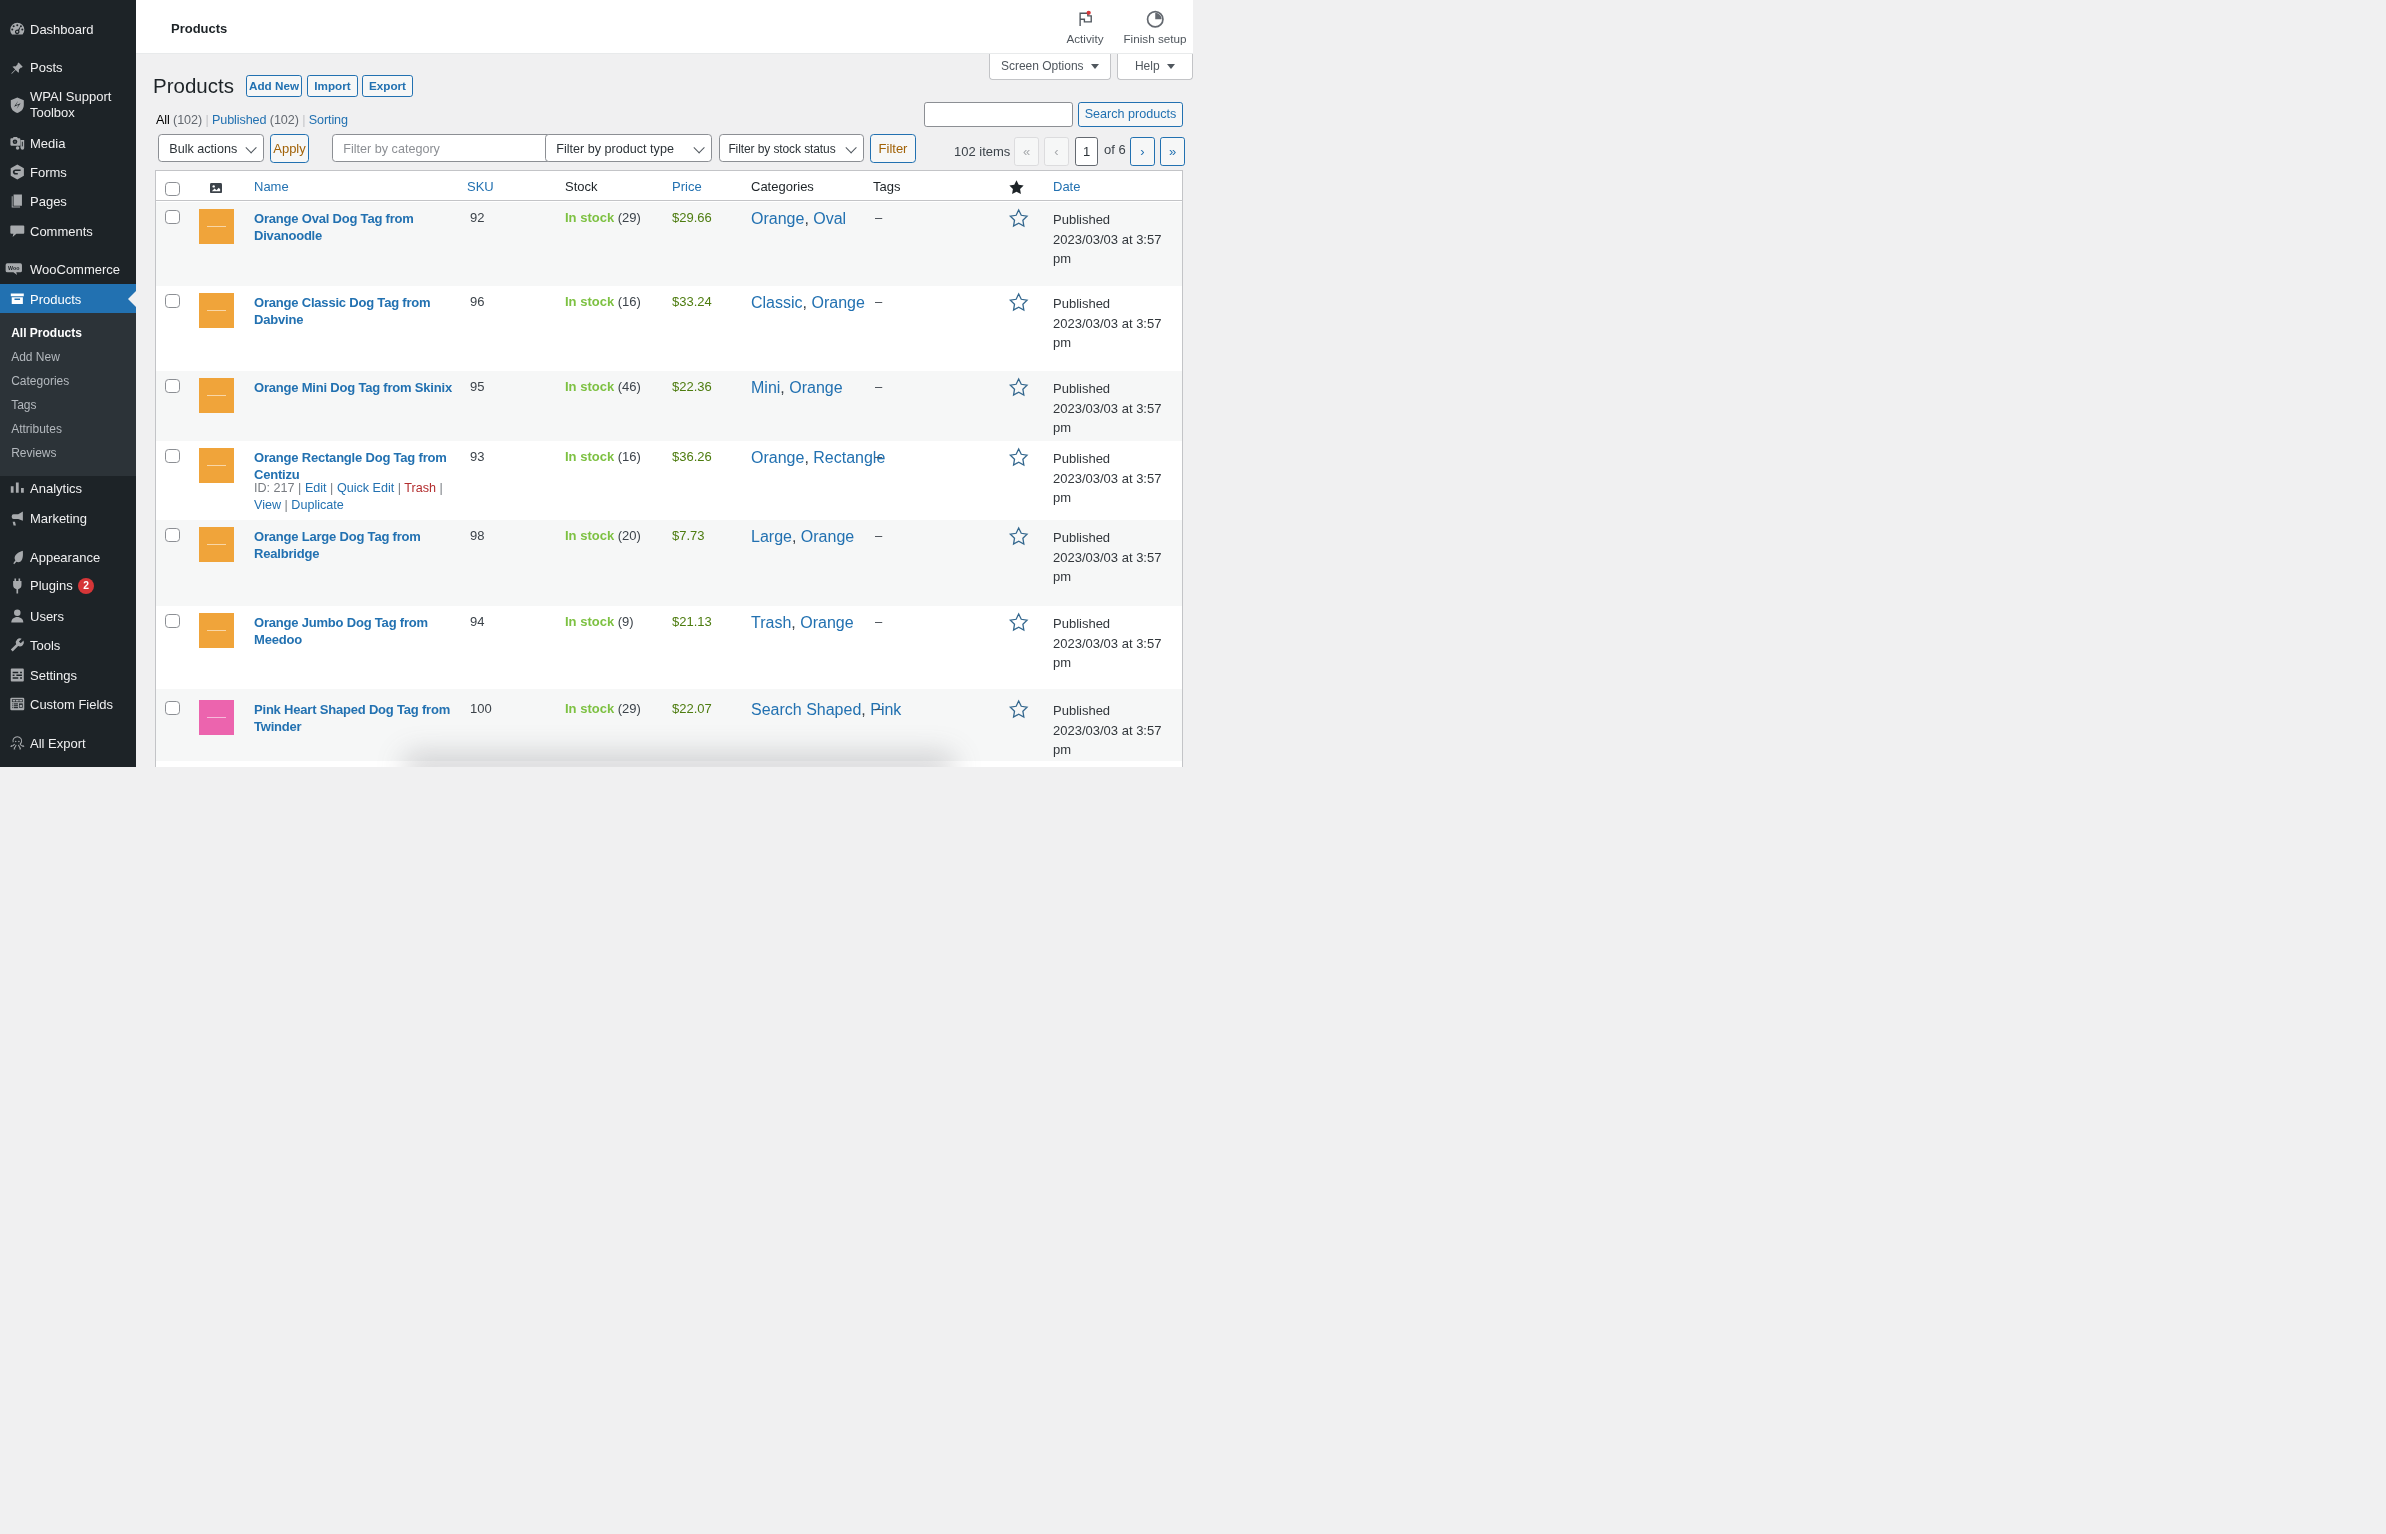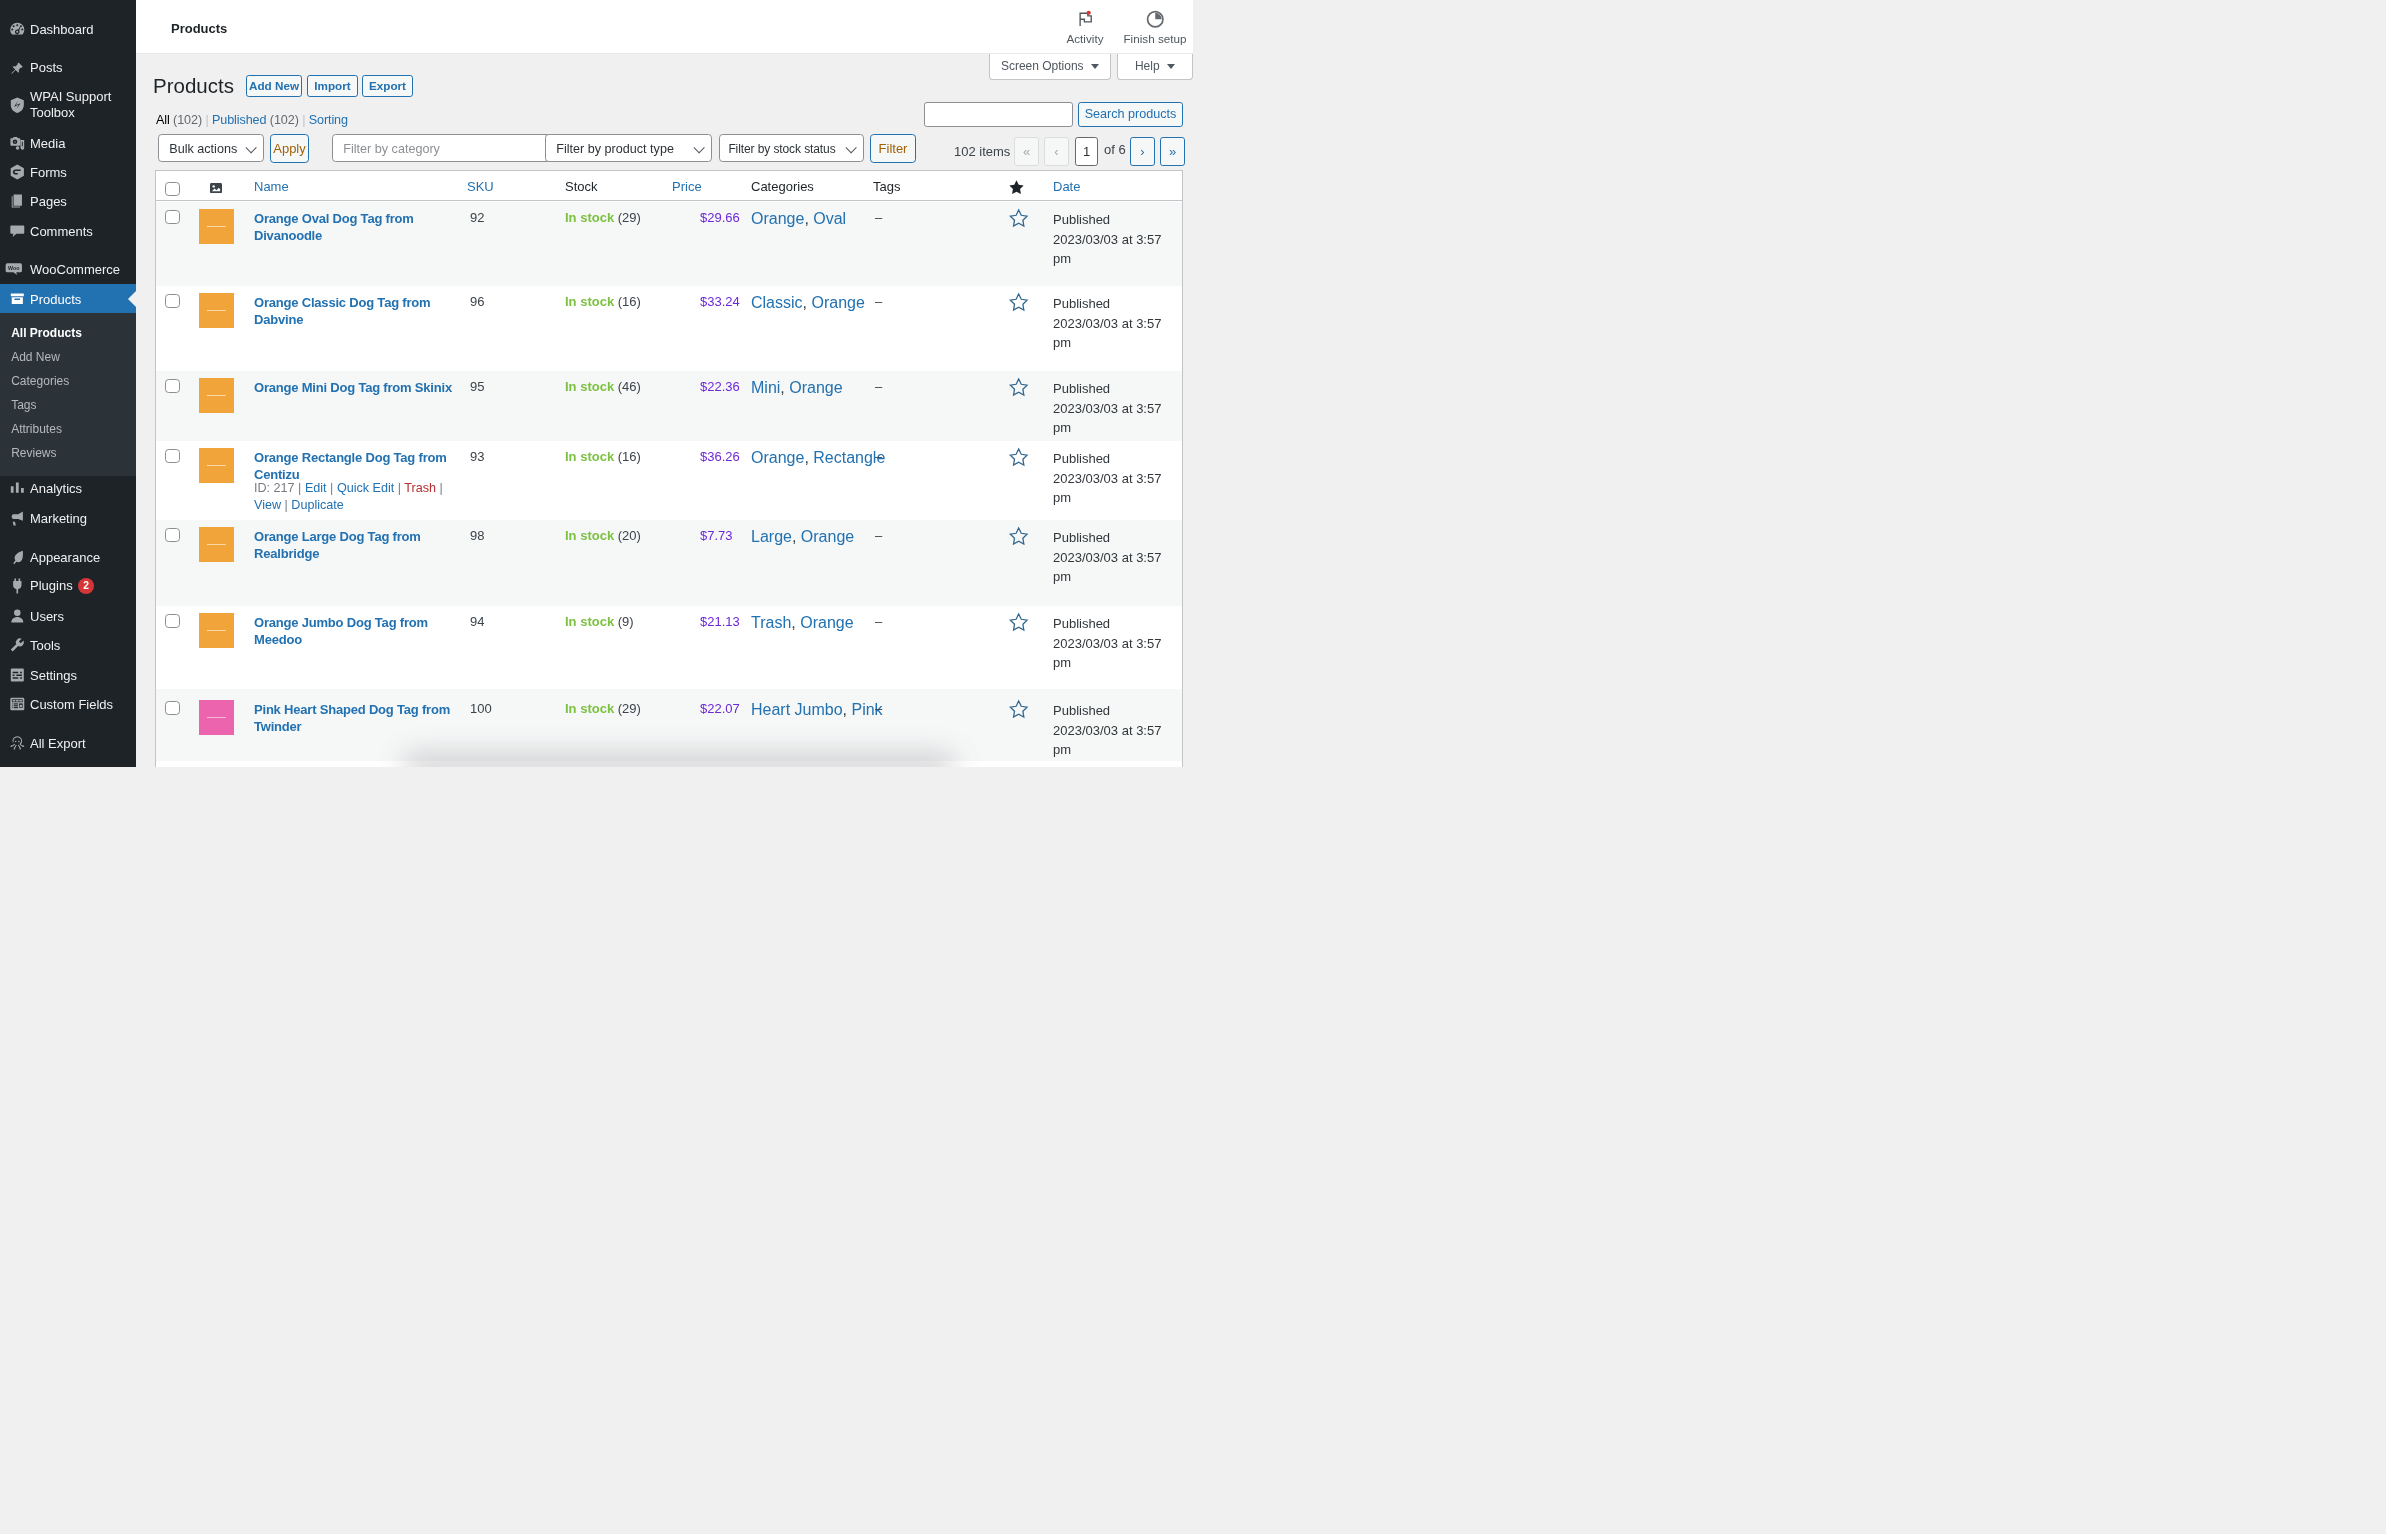--- a/index.html
+++ b/index.html
@@ -47,21 +47,21 @@
 #tbl { position:absolute; left:155px; top:170px; width:1028px; height:598px; background:#fff; border:0.9px solid #c3c4c7;padding-left:8px; }
 .trow { position:absolute; left:0; width:1026px; }
 .gray { background:#f6f7f7; }
 #thead { position:absolute; left:0; top:0; width:1026px; height:30px; background:#fff; border-bottom:0.9px solid #c3c4c7; }
 .cb { position:absolute; width:14.4px; height:14.4px; background:#fff; border:0.9px solid #8c8f94; border-radius:3.7px; }
 .thumb { position:absolute; left:43px; top:6.5px; width:35px; height:35px; }
 .rowtitle { position:absolute; left:98px; top:8px; font-size:13px; letter-spacing:-0.2px; line-height:17px; font-weight:700; color:#2271b1; }
 .colsku { position:absolute; left:314px; top:8.4px; font-size:13px; color:#3c434a; }
 .colstock { position:absolute; left:409px; top:8.4px; font-size:13px; color:#3c434a; }
 .instock { color:#7dc142; font-weight:700; }
-.colprice { position:absolute; left:516px; top:8.4px; font-size:13px; color:#6d28d9;margin-left:28px; }
+.colprice { position:absolute; left:516px; top:8.4px; font-size:13px; color:#4d7c0f; }
 .colcats { position:absolute; left:595px; top:8.4px; font-size:16px; }
 .coltags { position:absolute; left:719px; top:8.4px; font-size:13px; color:#3c434a; }
 .colstar { position:absolute; left:852px; top:5.6px; }
 .coldate { position:absolute; left:897px; top:8.4px; font-size:13px; color:#32373c; line-height:19.3px; }
 .ract { position:absolute; left:98px; top:39px; width:214px; font-size:12.6px; line-height:17px; color:#787c82; }
 .ract .tr { color:#b32d2e; }
 .hcol { position:absolute; top:8.4px; font-size:13px; }
 .tline { position:absolute; left:22%; right:22%; top:50%; height:0.9px; background:rgba(255,255,255,0.55); }
 </style>
 </head>
@@ -380,21 +380,21 @@
   </div>
   <div class="trow gray" style="top:518px; height:72px">
     <div class="cb" style="left:9.3px; top:11.5px"></div>
     <div class="thumb" style="background:#ec64ae; top:10.5px">
         <div class="tline"></div>
       </div>
     <a class="rowtitle" href="#" style="white-space:nowrap; top:12px">Pink Heart Shaped Dog Tag from<br>Twinder</a>
     <span class="colsku" style="top:12.4px">100</span>
     <span class="colstock" style="top:12.4px"><span class="instock">In stock</span> (29)</span>
     <span class="colprice" style="top:12.4px">$22.07</span>
-    <span class="colcats" style="top:12.4px"><a href="#">Heart Jumbo</a>, <a href="#">Pink</a></span>
+    <span class="colcats" style="top:12.4px"><a href="#">Search Shaped</a>, <a href="#">Pink</a></span>
     <span class="coltags" style="top:12.4px">–</span>
     <svg class="colstar" style="top:9.6px" width="21.4" height="21.4" viewBox="0 0 20 20">
         <path d="M10 1.9l2.4 4.9 5.4.8-3.9 3.8.9 5.4L10 14.2l-4.8 2.6.9-5.4L2.2 7.6l5.4-.8z" fill="none" stroke="#33678e" stroke-width="1.2"></path>
       </svg>
     <span class="coldate" style="top:12.4px">Published<br>2023/03/03 at 3:57<br>pm</span>
   </div>
 </div>
 
 
 </body></html>

